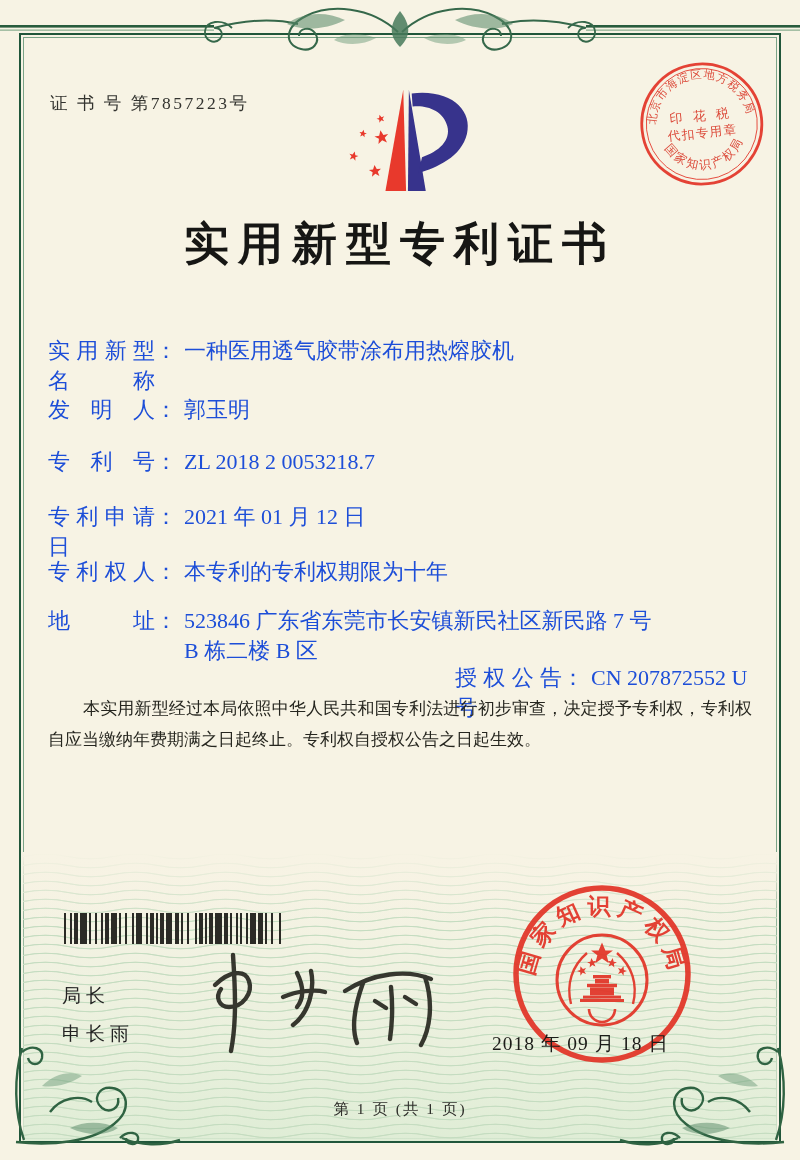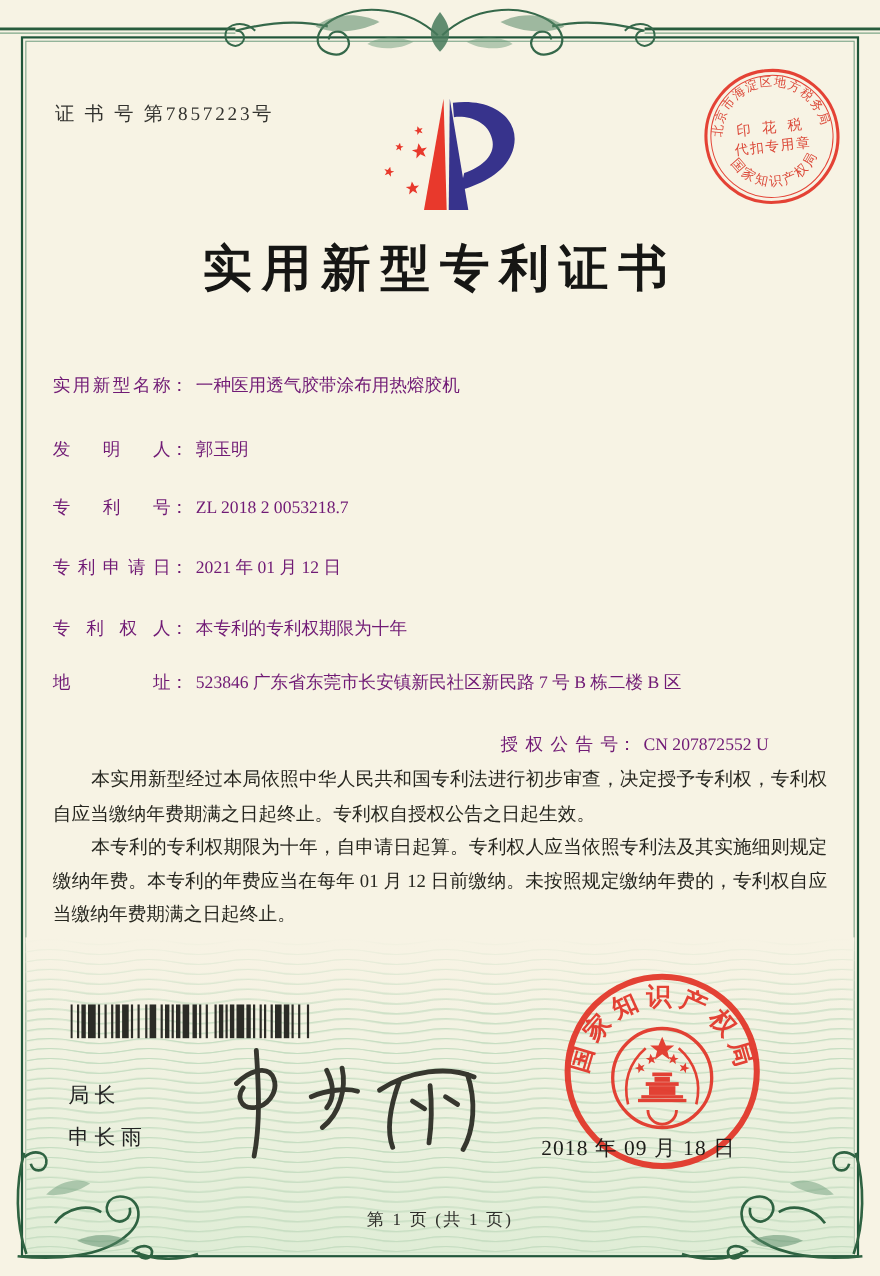--- a/index.html
+++ b/index.html
@@ -14,21 +14,21 @@
     position:absolute;left:19px;top:33px;width:762px;height:1110px;
     border:2.5px solid #20563a;box-sizing:border-box;
   }
   .frame-inner{position:absolute;left:2px;top:2px;right:2px;bottom:2px;border:1px solid #7aa488}
   
   .cert-no{left:50px;top:91px;font-size:17.5px;letter-spacing:2.5px;color:#33332f}
   
   .title{left:0;right:0;top:214px;text-align:center;font-size:45px;font-weight:700;
          letter-spacing:9px;color:#161614}
   
-  .frow{left:48px;font-size:16px;line-height:30px;color:#701a75;width:710px}
+  .frow{left:48px;font-size:22px;line-height:30px;color:#1d4ed8;width:710px}
   .flabel{display:inline-block;width:107px;text-align:justify;text-align-last:justify;vertical-align:top}
   .colon{display:inline-block;vertical-align:top}
   .fvalue{display:inline-block;margin-left:7px;vertical-align:top}
   .r-name{top:336px}
   .r-inventor{top:395px}
   .r-patentno{top:447px}
   .r-filing{top:502px}
   .r-patentee{top:557px}
   .r-address{top:606px}
   .r-address .fvalue{width:470px}
@@ -180,21 +180,20 @@
   <span class="flabel">地址</span><span class="colon">：</span><span class="fvalue">523846 广东省东莞市长安镇新民社区新民路 7 号 B 栋二楼 B 区</span>
 </div>
 <div class="abs content frow r-grant">
   <span class="grant-no-group">
     <span class="flabel">授权公告号</span><span class="colon">：</span><span class="fvalue">CN 207872552 U</span>
   </span>
 </div>
 
 <div class="abs content body-text">
   <p>本实用新型经过本局依照中华人民共和国专利法进行初步审查，决定授予专利权，专利权自应当缴纳年费期满之日起终止。专利权自授权公告之日起生效。</p>
-  <p>本专利的专利权期限为十年，自申请日起算。专利权人应当依照专利法及其实施细则规定缴纳年费。本专利的年费应当在每年 01 月 12 日前缴纳。未按照规定缴纳年费的，专利权自应当缴纳年费期满之日起终止。</p>
 </div>
 
 <div class="abs content barcode">
     <div class="bar" style="width: 2.05px;"></div>
     <div class="gap" style="width: 4.1px;"></div>
     <div class="bar" style="width: 2.05px;"></div>
     <div class="gap" style="width: 2.05px;"></div>
     <div class="bar" style="width: 4.1px;"></div>
     <div class="gap" style="width: 2.05px;"></div>
     <div class="bar" style="width: 6.15px;"></div>

